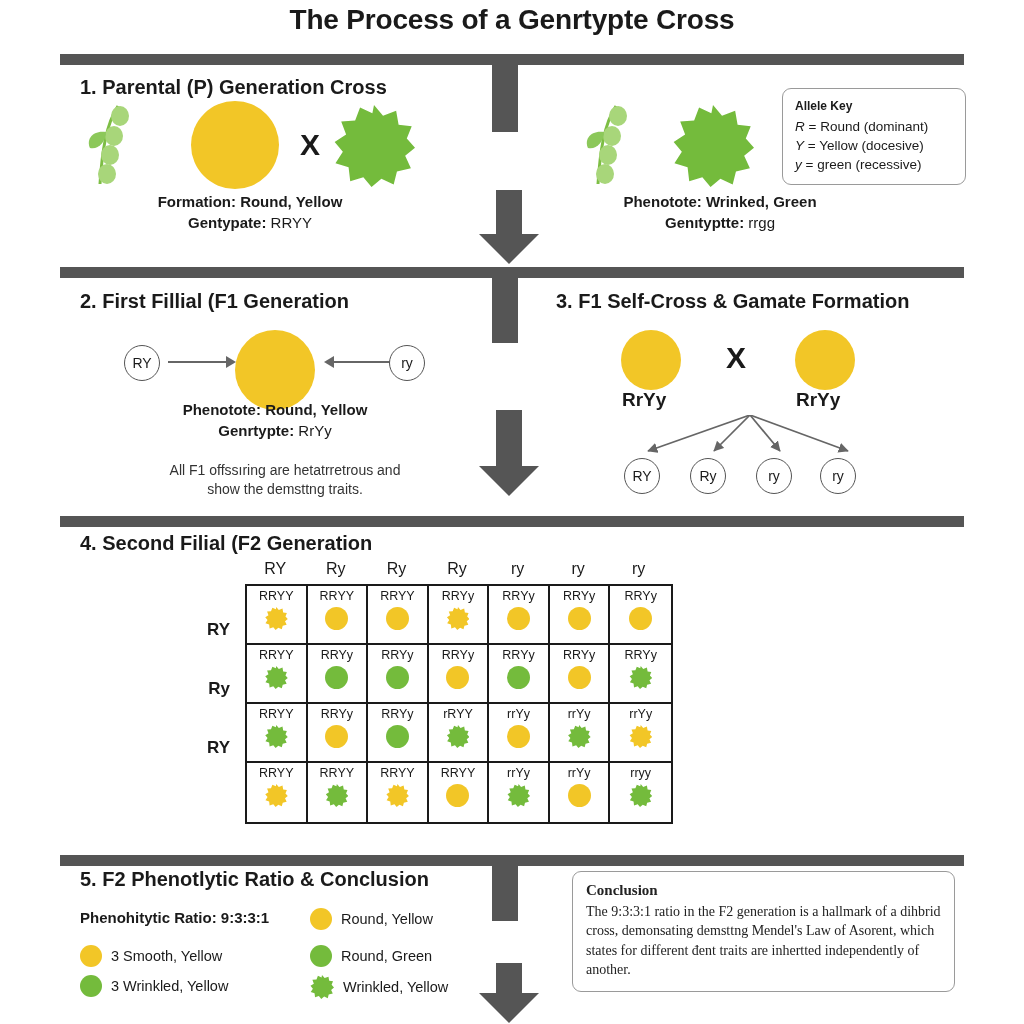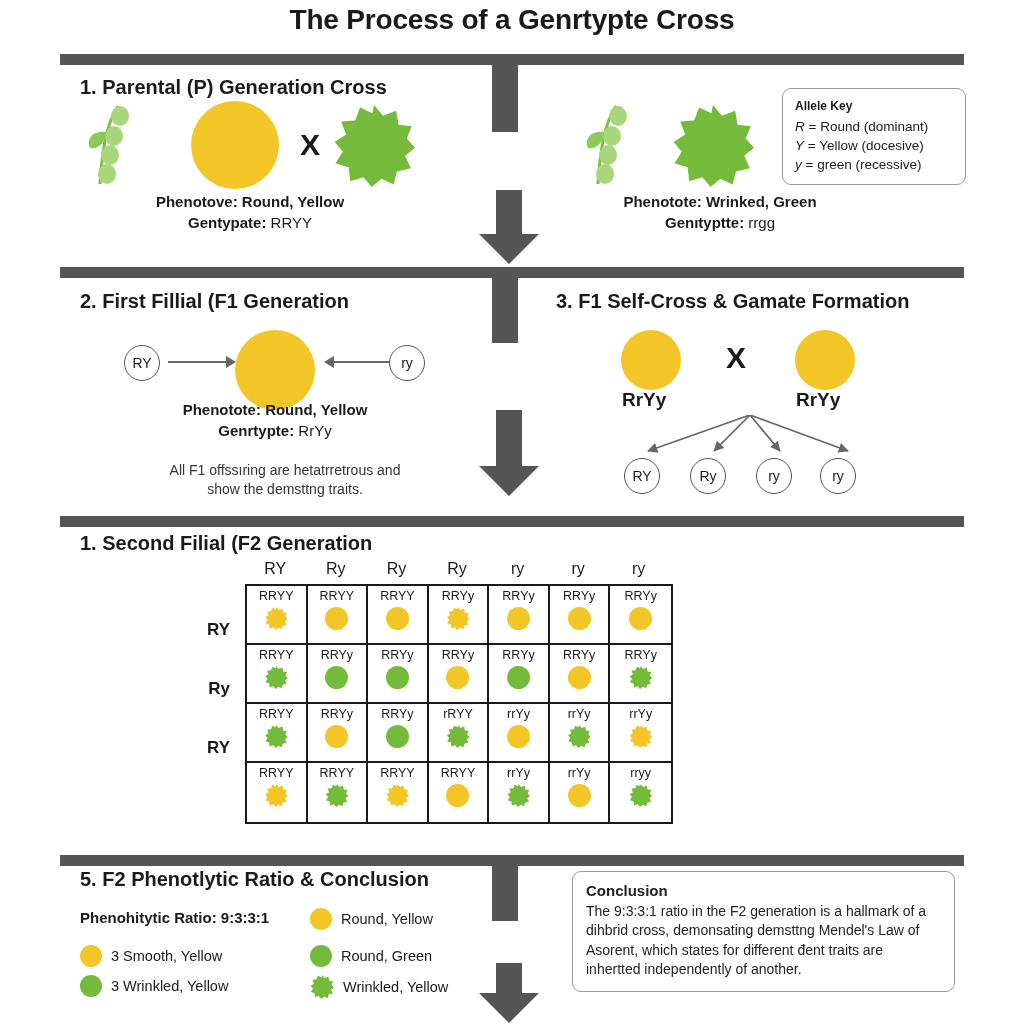--- a/index.html
+++ b/index.html
@@ -122,21 +122,21 @@
     <ellipse cx="30" cy="34" rx="9" ry="10" fill="#A8D67A"></ellipse>
     <ellipse cx="26" cy="53" rx="9" ry="10" fill="#A8D67A"></ellipse>
     <ellipse cx="23" cy="72" rx="9" ry="10" fill="#A8D67A"></ellipse>
     <path d="M22 30 C8 28 2 38 6 46 C14 48 22 40 22 30Z" fill="#8CC85A"></path>
   </svg>
   <div class="circle" style="position:absolute;left:191px;top:101px;width:88px;height:88px;background:#F2C627;"></div>
   <div class="big-x" style="position:absolute;left:300px;top:128px;">X</div>
   <div class="star" style="position:absolute;left:333px;top:105px;width:82px;height:82px;color:#74BB3C;"></div>
 
   <div class="caption" style="left:125px;top:191px;width:250px;">
-    <div><b>Phenotove:</b>
+    <div><b>Formation:</b>
       <b>Round, Yellow</b></div>
     <div><b>Gentypate:</b>
       <span class="lt">RRYY</span></div>
   </div>
 
   <svg class="sprig" viewBox="0 0 56 86" style="left:582px;top:102px;">
     <path d="M34 4 C22 22 18 50 16 82" stroke="#7DBE44" stroke-width="3" fill="none"></path>
     <ellipse cx="36" cy="14" rx="9" ry="10" fill="#A8D67A"></ellipse>
     <ellipse cx="30" cy="34" rx="9" ry="10" fill="#A8D67A"></ellipse>
     <ellipse cx="26" cy="53" rx="9" ry="10" fill="#A8D67A"></ellipse>
@@ -206,21 +206,21 @@
     <line x1="140" y1="0" x2="104" y2="36" stroke="#666" stroke-width="1.7" marker-end="url(#ah)"></line>
     <line x1="140" y1="0" x2="170" y2="36" stroke="#666" stroke-width="1.7" marker-end="url(#ah)"></line>
     <line x1="140" y1="0" x2="238" y2="36" stroke="#666" stroke-width="1.7" marker-end="url(#ah)"></line>
   </svg>
 
   <div class="gam" style="left:624px;top:458px;">RY</div>
   <div class="gam" style="left:690px;top:458px;">Ry</div>
   <div class="gam" style="left:756px;top:458px;">ry</div>
   <div class="gam" style="left:820px;top:458px;">ry</div>
 
-  <div class="sec-title" style="left:80px;top:532px;">1. Second Filial (F2 Generation</div>
+  <div class="sec-title" style="left:80px;top:532px;">4. Second Filial (F2 Generation</div>
 
   <div id="col-heads">
       <div class="col-head" style="left: 245px; top: 560px; width: 60.5714px;">RY</div>
       <div class="col-head" style="left: 305.571px; top: 560px; width: 60.5714px;">Ry</div>
       <div class="col-head" style="left: 366.143px; top: 560px; width: 60.5714px;">Ry</div>
       <div class="col-head" style="left: 426.714px; top: 560px; width: 60.5714px;">Ry</div>
       <div class="col-head" style="left: 487.286px; top: 560px; width: 60.5714px;">ry</div>
       <div class="col-head" style="left: 547.857px; top: 560px; width: 60.5714px;">ry</div>
       <div class="col-head" style="left: 608.429px; top: 560px; width: 60.5714px;">ry</div>
     </div>
@@ -366,18 +366,18 @@
   </div>
   <div class="legend-item" style="left:80px;top:975px;">
     <span class="sw circle" style="width:22px;height:22px;background:#74BB3C;"></span>
     <span>3 Wrinkled, Yellow</span>
   </div>
   <div class="legend-item" style="left:310px;top:975px;">
     <span class="sw star" style="width:24px;height:24px;color:#74BB3C;"></span>
     <span>Wrinkled, Yellow</span>
   </div>
 
-  <div class="concl" style="left:572px;top:871px;width:355px;">
+  <div class="concl" style="left:572px;top:871px;width:355px;font-family:Liberation Serif, serif;">
     <span class="ct">Conclusion</span>
     <span>The 9:3:3:1 ratio in the F2 generation is a hallmark of a dihbrid cross, demonsating demsttng Mendel's Law of Asorent, which states for different đent traits are inhertted independently of another.</span>
   </div>
 
 </div>
 
 </body></html>

